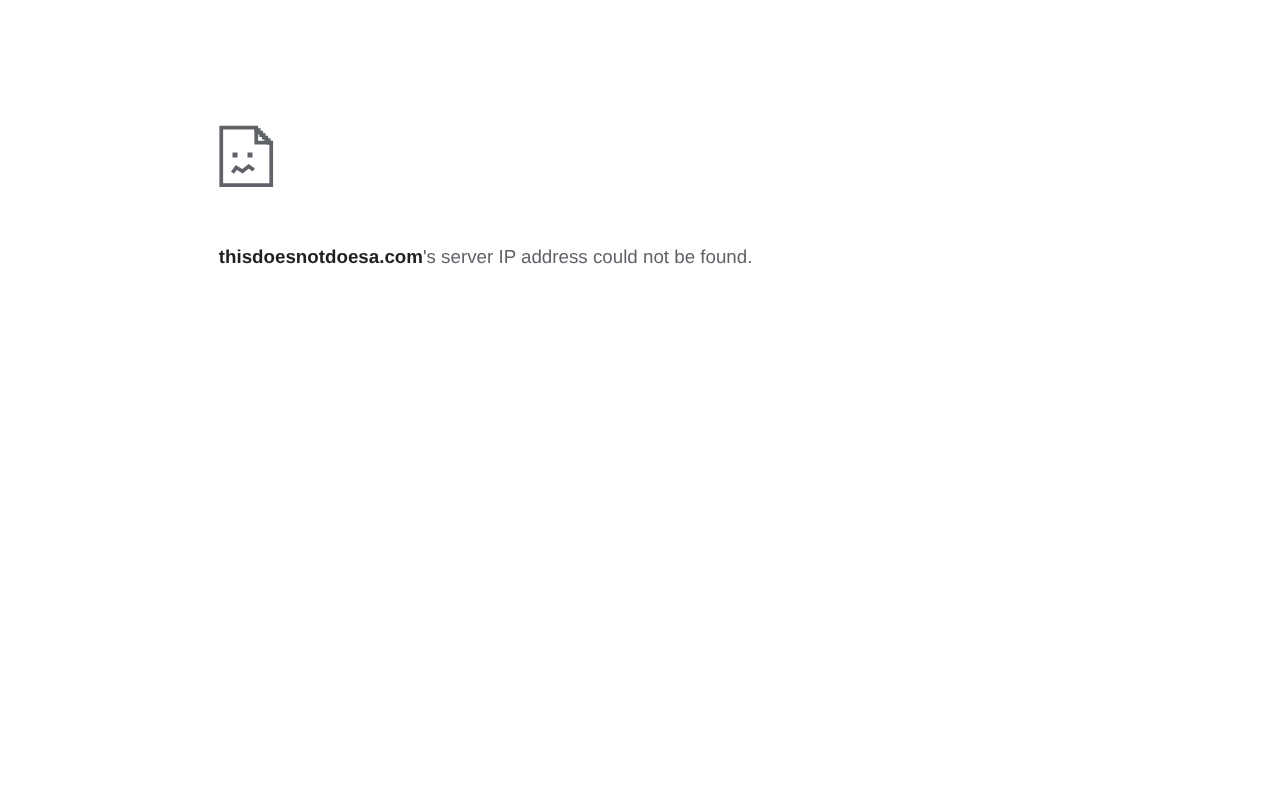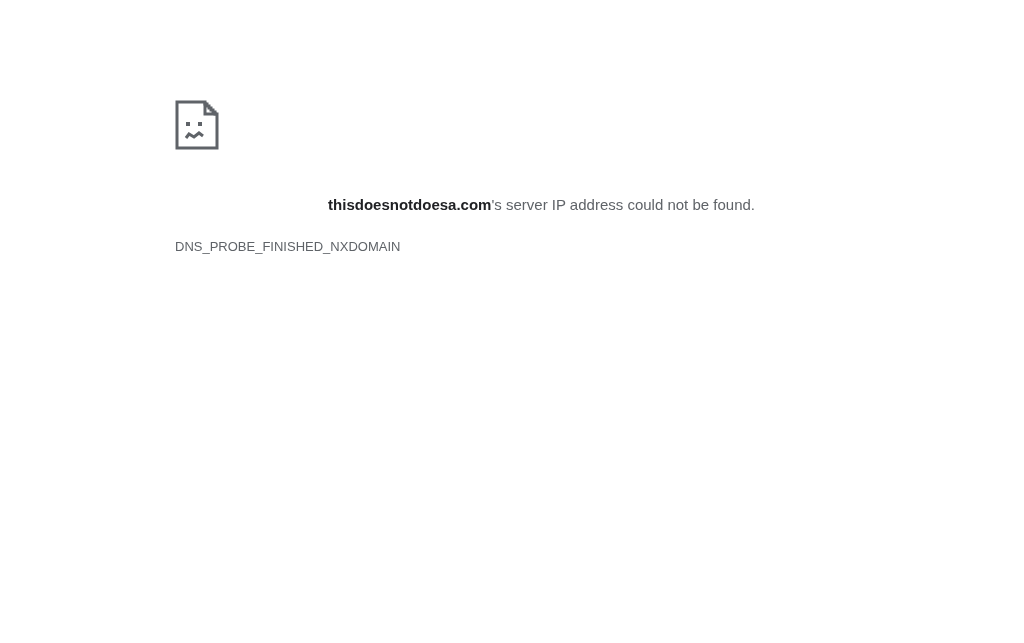--- a/index.html
+++ b/index.html
@@ -40,21 +40,20 @@
       top: -40px;
       width: 355px;
       height: 80px;
       pointer-events: none;
     }
     .subtext {
       font-size: 15px;
       color: #5f6368;
       margin-bottom: 22px;
       line-height: 1.5;
-      text-align: right;
     }
     .subtext-bold {
       font-weight: 600;
       color: #202124;
     }
     .diagnostics-link {
       font-size: 15px;
       color: #1a73e8;
       text-decoration: none;
       cursor: pointer;
@@ -91,16 +90,15 @@
       <path d="M 11 38 L 14 34 L 19 37 L 24 33 L 28 36" fill="none" stroke="#5f6368" stroke-width="3" stroke-linejoin="miter"></path>
     </svg>
   </div>
 
 
   <p class="subtext">
     <span class="subtext-bold">thisdoesnotdoesa.com</span><span>'s server IP address could not be found.</span>
   </p>
 
 
-  <p class="error-code">DNS_PROBE_FINISHED_NXDOMAIN</p>
 
 
 </div>
 
 </body></html>

